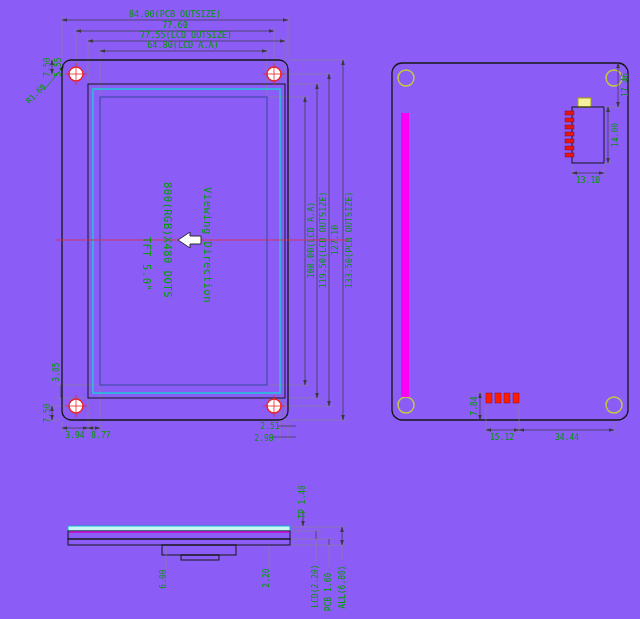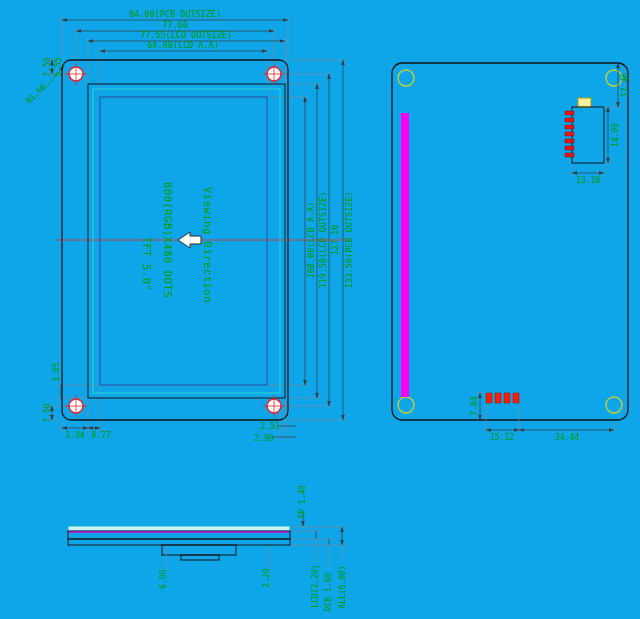--- a/index.html
+++ b/index.html
@@ -1,17 +1,17 @@
 <!DOCTYPE html>
 <html><head>
 <meta charset="utf-8">
 <style>
   *{box-sizing:border-box}
   html,body{margin:0;padding:0;background:#ffffff}
-  .stage{width:640px;height:619px;background:#0ea5e9;position:relative;overflow:hidden}
+  .stage{width:640px;height:619px;background:#8b5cf6;position:relative;overflow:hidden}
   svg{display:block}
   text{font-family:"DejaVu Sans Mono","Liberation Mono",monospace}
   .outline{fill:none;stroke:#161616;stroke-width:1.3}
   .thin{stroke-width:1}
   .cyan{fill:none;stroke:#1ec8d8;stroke-width:1.5}
   .aa{fill:none;stroke:#35489b;stroke-width:1}
   .ext{fill:none;stroke:#8a8a8a;stroke-width:.6}
   .dimA,.dimP,.dimE{stroke:#3a3a3a;stroke-width:.7;fill:none}
   .dimA{marker-start:url(#arr);marker-end:url(#arr)}
   .dimE{marker-end:url(#arr)}

